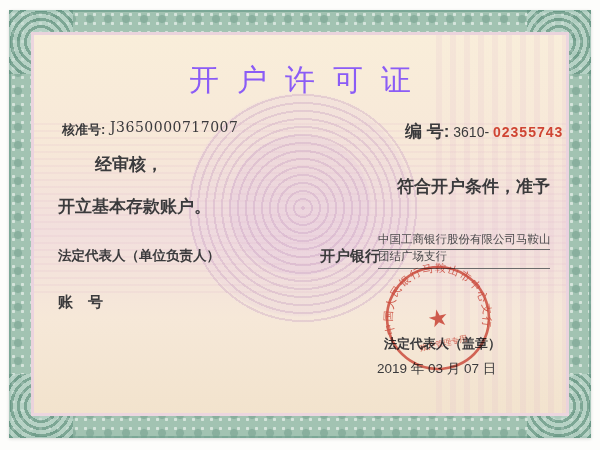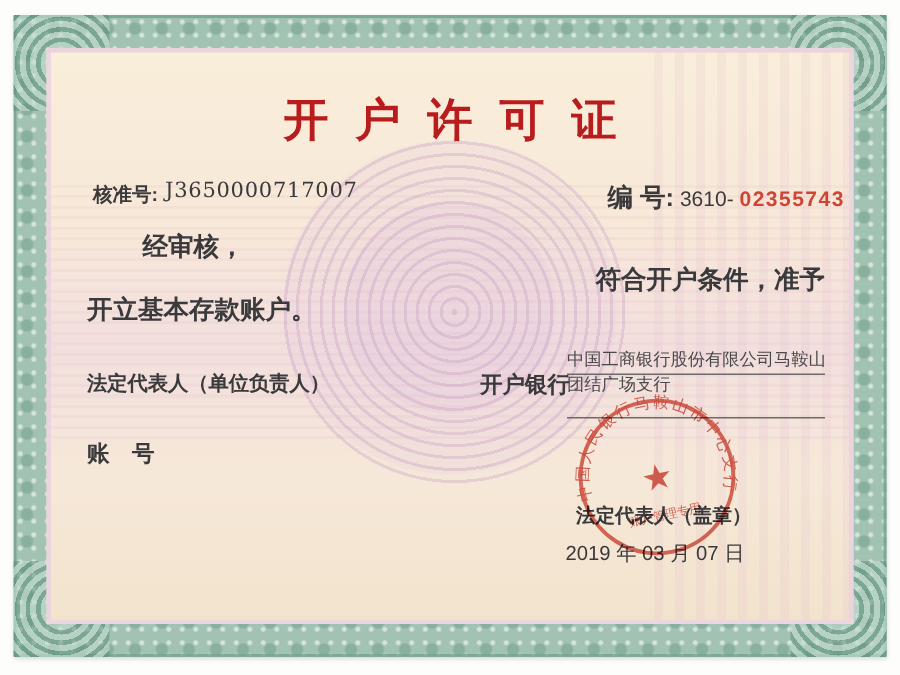--- a/index.html
+++ b/index.html
@@ -44,21 +44,21 @@
   .side-texture{
     position:absolute;right:0;top:0;bottom:0;width:130px;
     background:repeating-linear-gradient(90deg, rgba(223,182,204,.16) 0 6px, rgba(246,231,221,.05) 6px 14px);
   }
   
   .content{position:absolute;inset:0;z-index:4;}
   .abs{position:absolute;white-space:nowrap;}
   .title{
     left:0;right:0;top:60px;text-align:center;
     font-family:"DejaVu Serif","Liberation Serif",serif;
-    font-size:30px;font-weight:bold;color:#b91c1c;
+    font-size:30px;font-weight:normal;color:#8b5cf6;
     letter-spacing:18px;text-indent:18px;
   }
   .lbl{font-weight:bold;}
   .mono-val{font-family:"DejaVu Serif","Liberation Serif",serif;letter-spacing:.5px;}
   .red{color:#cf4433;}
   .uline{border-bottom:1px solid #6b6b6b;}
   .fill-text{font-size:12px;color:#4a4a4c;}
   .seal-wrap{left:381px;top:261px;width:114px;height:114px;mix-blend-mode:multiply;opacity:.9;transform:rotate(-12deg);z-index:5;}
 </style>
 </head>
@@ -91,21 +91,21 @@
 
   <span class="abs lbl" style="left:95px;top:153px;font-size:17px;">经审核，</span>
   <span class="abs lbl" style="left:397px;top:153px;font-size:17px;margin-top:22px;">符合开户条件，准予</span>
 
   <div class="abs lbl" style="left:58px;top:195px;font-size:17px;">开立基本存款账户。</div>
 
   <span class="abs lbl" style="left:58px;top:247px;font-size:13.5px;">法定代表人（单位负责人）</span>
 
   <span class="abs lbl" style="left:320px;top:247px;font-size:15px;">开户银行</span>
   <span class="abs uline fill-text" style="left:378px;top:232px;width:172px;font-size:11.5px;padding-bottom:2px;">中国工商银行股份有限公司马鞍山</span>
-  <span class="abs uline fill-text" style="left:378px;top:249px;width:172px;font-size:11.5px;padding-bottom:14px;">团结广场支行</span>
+  <span class="abs uline fill-text" style="left:378px;top:249px;width:172px;font-size:11.5px;padding-bottom:4px;">团结广场支行</span>
 
   <span class="abs lbl" style="left:58px;top:293px;font-size:15px;">账　号</span>
 
   <span class="abs lbl" style="left:384px;top:335px;font-size:13px;z-index:4;">法定代表人（盖章）</span>
   <span class="abs" style="left:377px;top:360px;font-size:13.5px;z-index:4;">2019 年 03 月 07 日</span>
 
   <span class="abs seal-wrap">
     <svg width="114" height="114" viewBox="0 0 112 112">
       <circle cx="56" cy="56" r="50" fill="none" stroke="#c63b2c" stroke-width="2.6" opacity=".85"></circle>
       <path id="sealArc" d="M 16 76 A 45 45 0 1 1 96 76" fill="none"></path>

